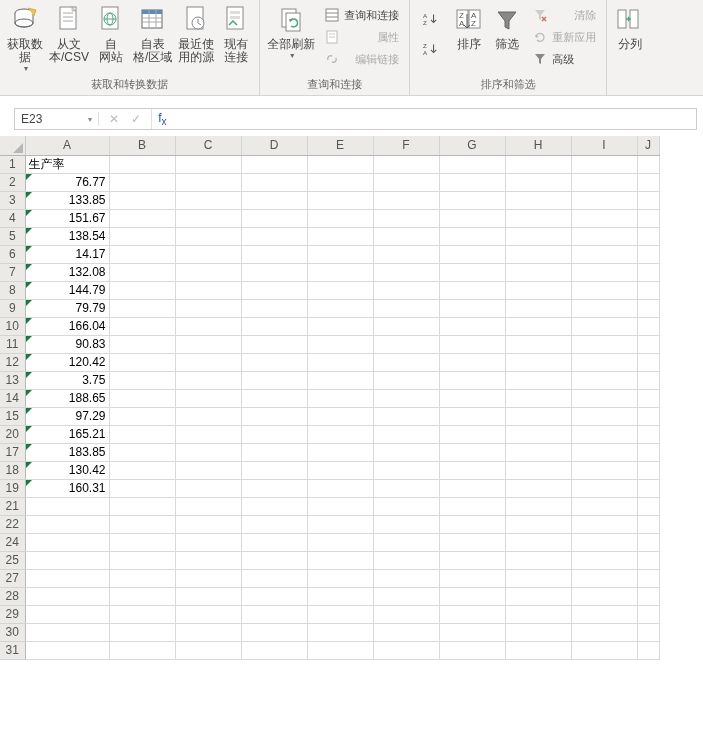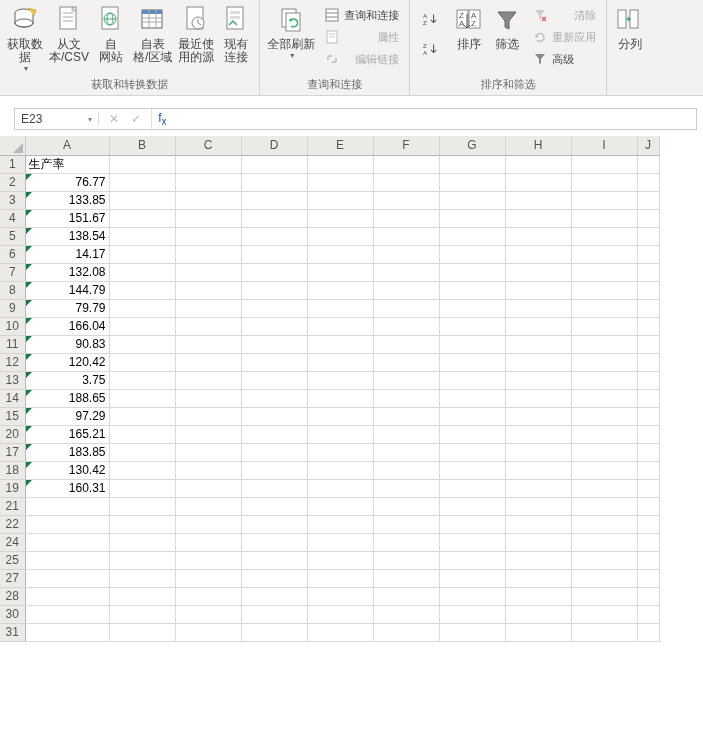--- a/index.html
+++ b/index.html
@@ -622,20 +622,33 @@
           <td class="cell colOther"></td>
           <td class="cell colOther"></td>
           <td class="cell colOther"></td>
           <td class="cell colOther"></td>
           <td class="cell colOther"></td>
           <td class="cell colOther"></td>
           <td class="cell colOther"></td>
           <td class="cell colJ"></td>
         </tr>
         <tr>
+          <th class="rowh">29</th>
+          <td class="cell colA"></td>
+          <td class="cell colOther"></td>
+          <td class="cell colOther"></td>
+          <td class="cell colOther"></td>
+          <td class="cell colOther"></td>
+          <td class="cell colOther"></td>
+          <td class="cell colOther"></td>
+          <td class="cell colOther"></td>
+          <td class="cell colOther"></td>
+          <td class="cell colJ"></td>
+        </tr>
+        <tr>
           <th class="rowh">30</th>
           <td class="cell colA"></td>
           <td class="cell colOther"></td>
           <td class="cell colOther"></td>
           <td class="cell colOther"></td>
           <td class="cell colOther"></td>
           <td class="cell colOther"></td>
           <td class="cell colOther"></td>
           <td class="cell colOther"></td>
           <td class="cell colOther"></td>

